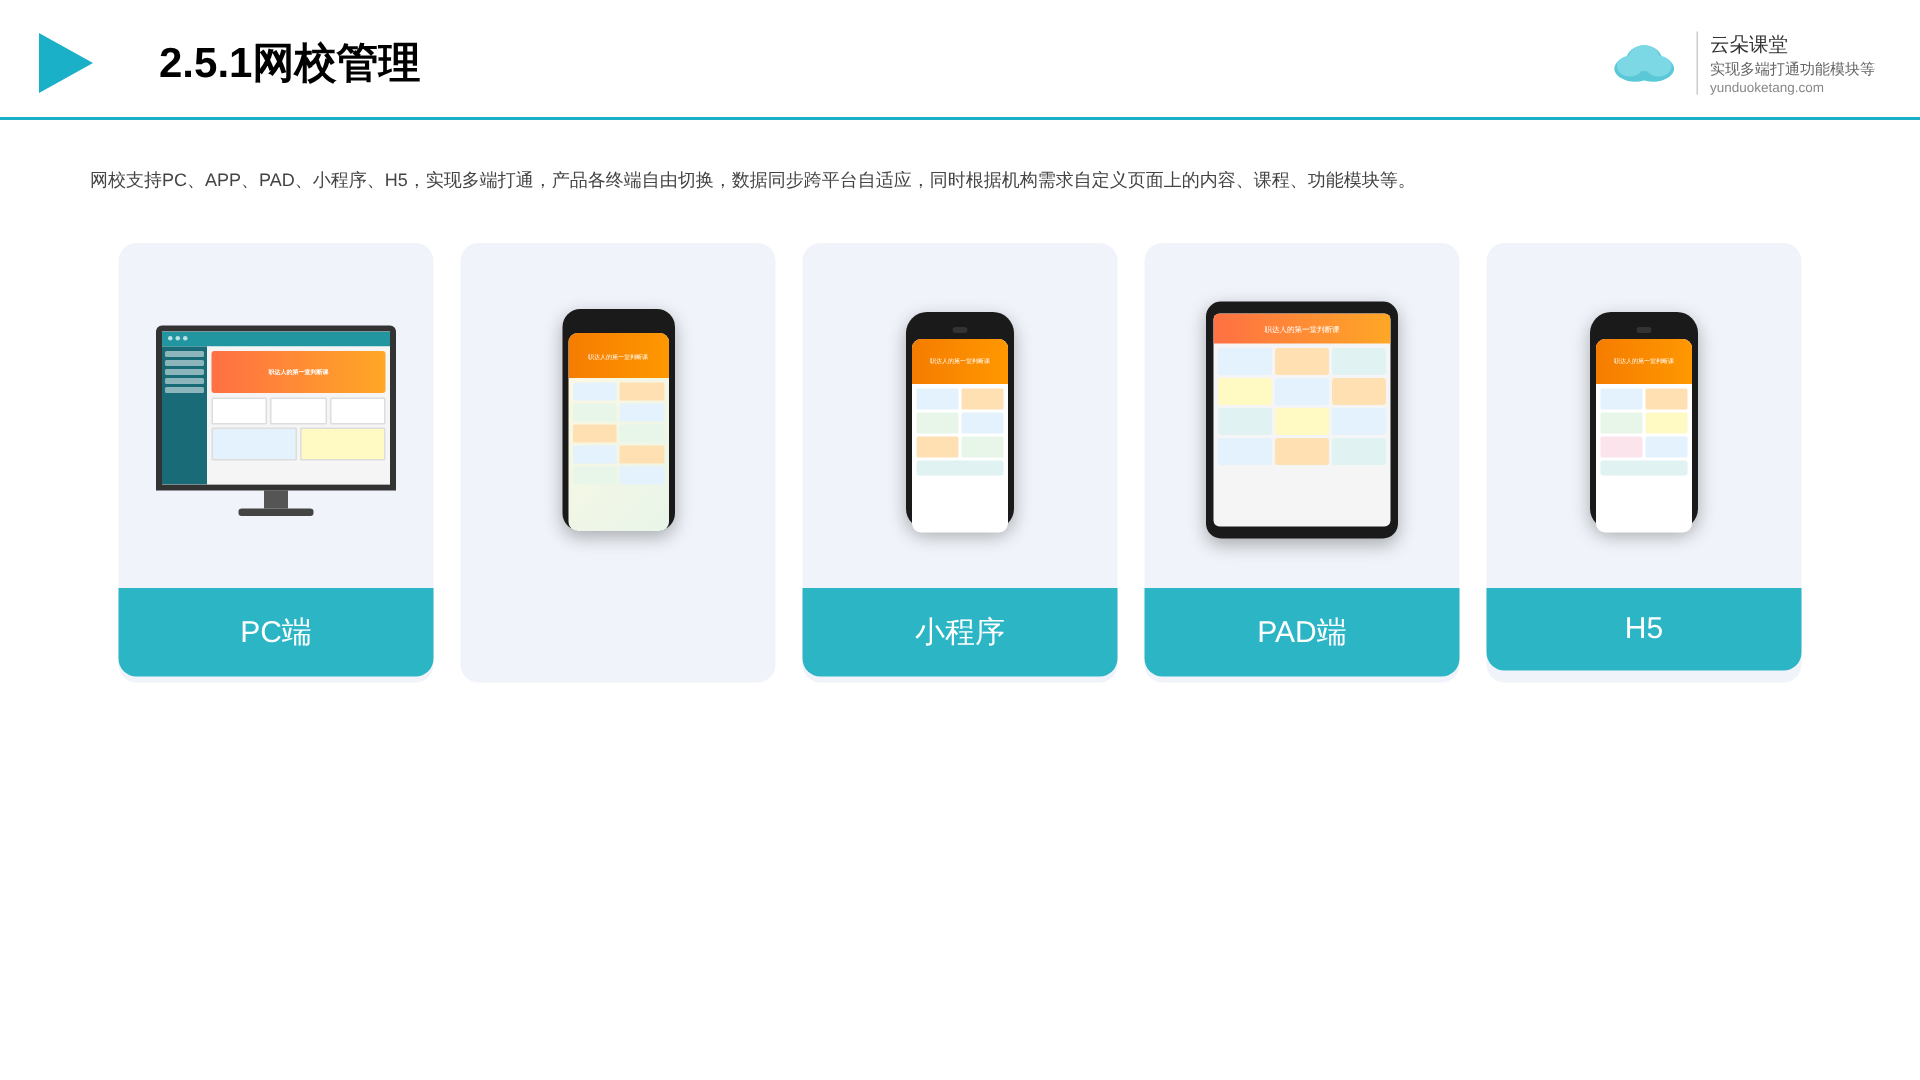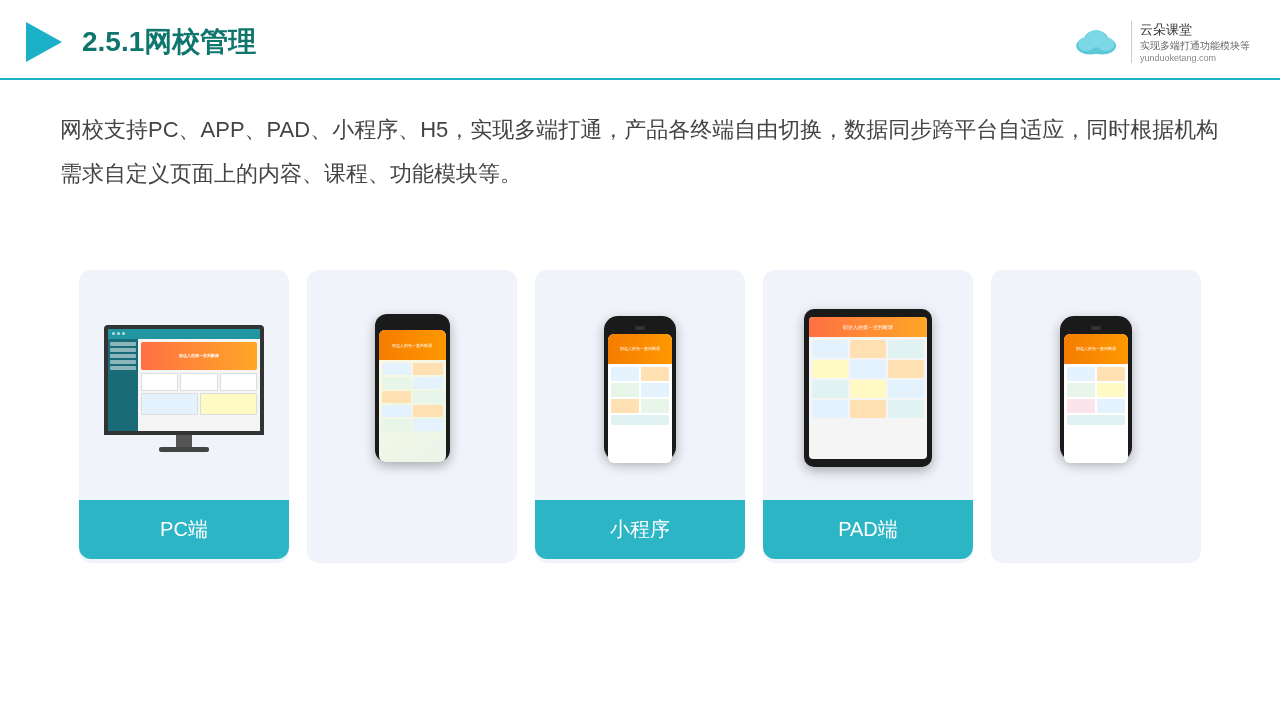--- a/index.html
+++ b/index.html
@@ -25,21 +25,22 @@
       align-items: center;
       gap: 14px;
     }
     .play-icon {
       width: 48px;
       height: 48px;
     }
     .page-title {
       font-size: 28px;
       font-weight: 600;
-      color: #0f766e;
+      color: #000000;
+      margin-left: 24px;
     }
     .logo-area {
       display: flex;
       align-items: flex-start;
       gap: 8px;
     }
     .logo-cloud {
       width: 52px;
       height: 40px;
     }
@@ -62,42 +63,41 @@
     .logo-url {
       font-size: 9px;
       color: #888;
     }
 
     
     .content {
       padding: 28px 60px 20px 60px;
     }
     .description {
-      font-size: 22px;
+      font-size: 12px;
       color: #444;
       line-height: 2;
       margin-bottom: 30px;
     }
 
     
     .cards-row {
       display: flex;
       gap: 18px;
       justify-content: center;
       margin-top: 10px;
     }
     .device-card {
       background: #f0f4fa;
       border-radius: 12px;
       width: 210px;
       padding: 18px 12px 4px 12px;
       display: flex;
       flex-direction: column;
       align-items: center;
-      margin-top: 44px;
     }
     .device-mockup {
       width: 100%;
       height: 200px;
       display: flex;
       align-items: center;
       justify-content: center;
       margin-bottom: 12px;
     }
 
@@ -528,16 +528,17 @@
                 <div style="display:flex; gap:2px; margin-bottom:2px;">
                   <div style="flex:1; height:14px; background:#fce4ec; border-radius:1px;"></div>
                   <div style="flex:1; height:14px; background:#e3f2fd; border-radius:1px;"></div>
                 </div>
                 <div style="width:100%; height:10px; background:#e0f2f1; border-radius:2px;"></div>
               </div>
             </div>
           </div>
         </div>
       </div>
+      <div class="device-label">H5</div>
     </div>
 
   </div>
 </div>
 
 </body></html>

